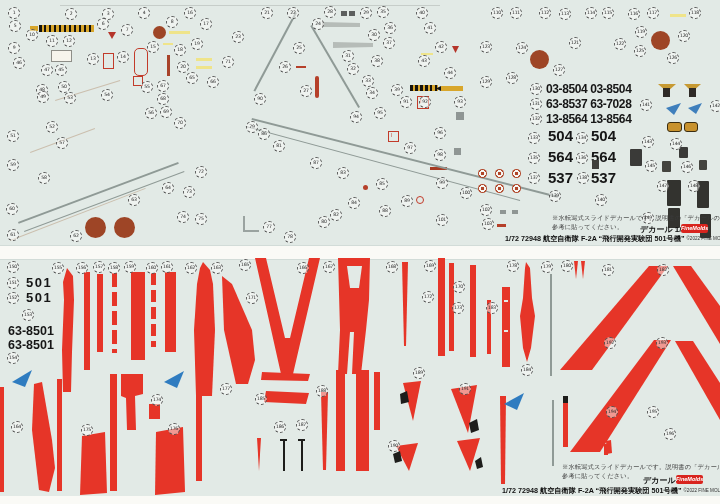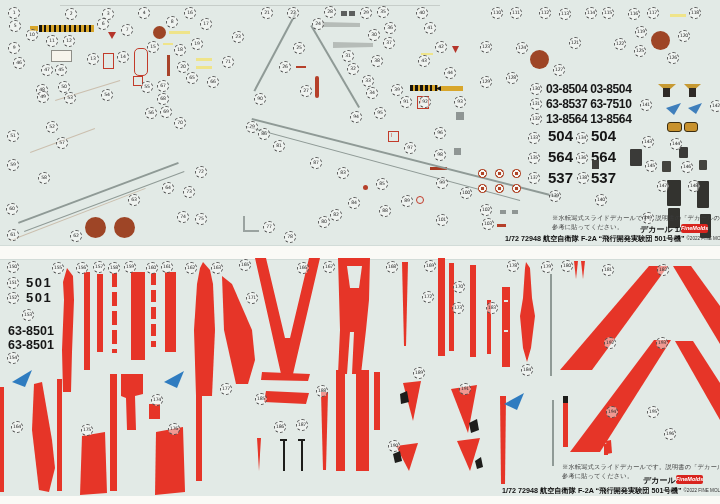--- a/index.html
+++ b/index.html
@@ -71,21 +71,21 @@
     <div class="shp" style="left: 252px; top: 118px; width: 315.785px; height: 1.5px; background: rgb(143, 154, 150); transform: rotate(14.3003deg); transform-origin: 0px 0px;"></div>
     <div class="shp" style="left: 246px; top: 126px; width: 283.817px; height: 1.2px; background: rgb(143, 154, 150); transform: rotate(15.1135deg); transform-origin: 0px 0px;"></div>
     <div class="shp" style="left: 18px; top: 222px; width: 170.88px; height: 1.5px; background: rgb(143, 154, 150); transform: rotate(-20.556deg); transform-origin: 0px 0px;"></div>
     <div class="shp" style="left: 24px; top: 231px; width: 170.88px; height: 1.2px; background: rgb(143, 154, 150); transform: rotate(-20.556deg); transform-origin: 0px 0px;"></div>
     <div class="shp" style="left: 10px; top: 240px; width: 144.669px; height: 1px; background: rgb(203, 191, 174); transform: rotate(-21.0659deg); transform-origin: 0px 0px;"></div>
     <div class="shp" style="left: 30px; top: 152px; width: 69.2892px; height: 1px; background: rgb(203, 191, 174); transform: rotate(-20.2657deg); transform-origin: 0px 0px;"></div>
     <div class="shp" style="left: 55px; top: 100px; width: 68.0074px; height: 1px; background: rgb(203, 191, 174); transform: rotate(-17.1027deg); transform-origin: 0px 0px;"></div>
     <div class="shp" style="left: 243px; top: 216px; width: 2px; height: 16px; background: rgb(154, 163, 160);"></div>
     <div class="shp" style="left: 243px; top: 230px; width: 16px; height: 2px; background: rgb(154, 163, 160);"></div>
     <div class="shp" style="left: 546px; top: 83px; font: 700 12px / 1.05 &quot;Liberation Sans&quot;, sans-serif; color: rgb(22, 22, 22); white-space: nowrap; letter-spacing: -0.4px;">03-8504 03-8504</div>
-    <div class="shp" style="left: 546px; top: 98px; font: 700 12px / 1.05 &quot;Liberation Sans&quot;, sans-serif; color: rgb(22, 22, 22); white-space: nowrap; letter-spacing: -0.4px;">63-8537 63-7510</div>
+    <div class="shp" style="left: 546px; top: 98px; font: 700 12px / 1.05 &quot;Liberation Sans&quot;, sans-serif; color: rgb(22, 22, 22); white-space: nowrap; letter-spacing: -0.4px;">63-8537 63-7028</div>
     <div class="shp" style="left: 546px; top: 113px; font: 700 12px / 1.05 &quot;Liberation Sans&quot;, sans-serif; color: rgb(22, 22, 22); white-space: nowrap; letter-spacing: -0.4px;">13-8564 13-8564</div>
     <div class="shp" style="left: 548px; top: 128px; font: 700 15px / 1.05 &quot;Liberation Sans&quot;, sans-serif; color: rgb(22, 22, 22); white-space: nowrap;">504</div>
     <div class="shp" style="left: 591px; top: 128px; font: 700 15px / 1.05 &quot;Liberation Sans&quot;, sans-serif; color: rgb(22, 22, 22); white-space: nowrap;">504</div>
     <div class="shp" style="left: 548px; top: 149px; font: 700 15px / 1.05 &quot;Liberation Sans&quot;, sans-serif; color: rgb(22, 22, 22); white-space: nowrap;">564</div>
     <div class="shp" style="left: 591px; top: 149px; font: 700 15px / 1.05 &quot;Liberation Sans&quot;, sans-serif; color: rgb(22, 22, 22); white-space: nowrap;">564</div>
     <div class="shp" style="left: 548px; top: 170px; font: 700 15px / 1.05 &quot;Liberation Sans&quot;, sans-serif; color: rgb(22, 22, 22); white-space: nowrap;">537</div>
     <div class="shp" style="left: 591px; top: 170px; font: 700 15px / 1.05 &quot;Liberation Sans&quot;, sans-serif; color: rgb(22, 22, 22); white-space: nowrap;">537</div>
     <div class="shp" style="left: 478px; top: 169px; width: 9px; height: 9px; border-radius: 50%; background: radial-gradient(circle, rgb(176, 69, 40) 0px, rgb(176, 69, 40) 29%, rgb(246, 246, 242) 30%, rgb(246, 246, 242) 55%, rgb(176, 69, 40) 56%, rgb(176, 69, 40) 100%);"></div>
     <div class="shp" style="left: 495px; top: 169px; width: 9px; height: 9px; border-radius: 50%; background: radial-gradient(circle, rgb(176, 69, 40) 0px, rgb(176, 69, 40) 29%, rgb(246, 246, 242) 30%, rgb(246, 246, 242) 55%, rgb(176, 69, 40) 56%, rgb(176, 69, 40) 100%);"></div>
     <div class="shp" style="left: 512px; top: 169px; width: 9px; height: 9px; border-radius: 50%; background: radial-gradient(circle, rgb(176, 69, 40) 0px, rgb(176, 69, 40) 29%, rgb(246, 246, 242) 30%, rgb(246, 246, 242) 55%, rgb(176, 69, 40) 56%, rgb(176, 69, 40) 100%);"></div>

